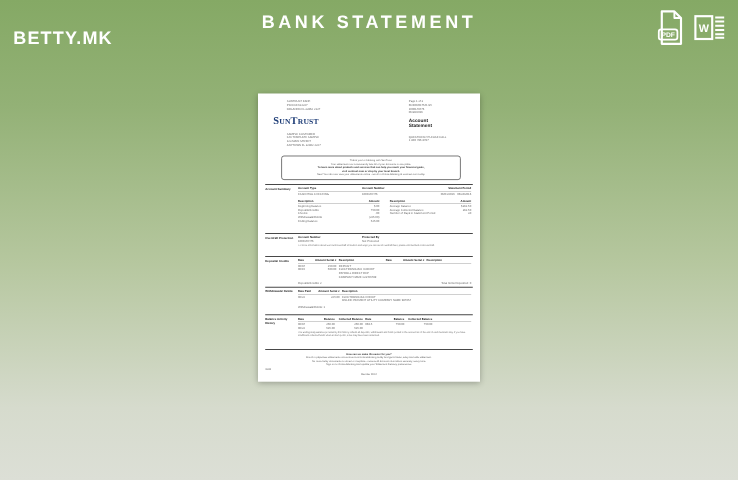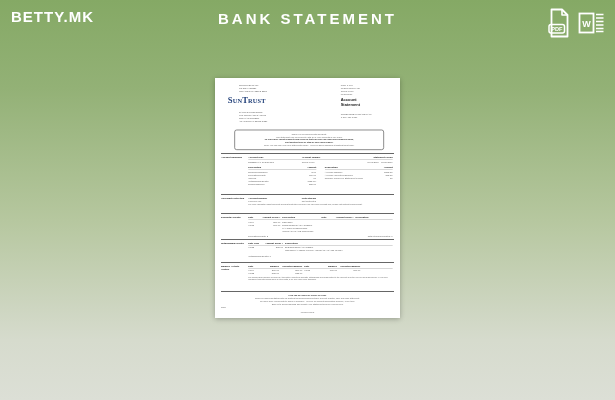--- a/index.html
+++ b/index.html
@@ -1,20 +1,20 @@
 <!DOCTYPE html>
 <html><head>
 <meta charset="utf-8">
 <style>
   html,body{margin:0;padding:0;}
   body{width:615px;height:400px;overflow:hidden;font-family:"Liberation Sans",sans-serif;}
   .stage{position:relative;width:615px;height:400px;
     background:linear-gradient(180deg,#85a965 0%,#93b176 22%,#b6c79f 55%,#d6dbcd 85%,#dcdfd6 100%);}
   
-  .brand{position:absolute;left:11px;top:8px;color:#fff;}
+  .brand{position:absolute;left:11px;top:24px;color:#fff;}
   .brand-logo{font-size:15px;font-weight:800;letter-spacing:1px;}
   .brand-tagline{font-size:11px;margin-top:5px;color:#eef3e5;font-weight:400;}
   .page-title{position:absolute;top:10px;left:0;right:0;text-align:center;color:#fff;
     font-size:15px;font-weight:700;letter-spacing:3px;}
   .dl-icons{position:absolute;right:10px;top:8px;display:flex;gap:7px;align-items:center;}
   .dl-icons svg{display:block;cursor:pointer;}
   
   .doc{position:absolute;left:215px;top:78px;width:185px;height:240px;background:#fff;
     box-shadow:0 1px 5px rgba(0,0,0,.28);overflow:hidden;}
   .doc-inner{width:555px;height:720px;transform:scale(0.33333);transform-origin:0 0;

